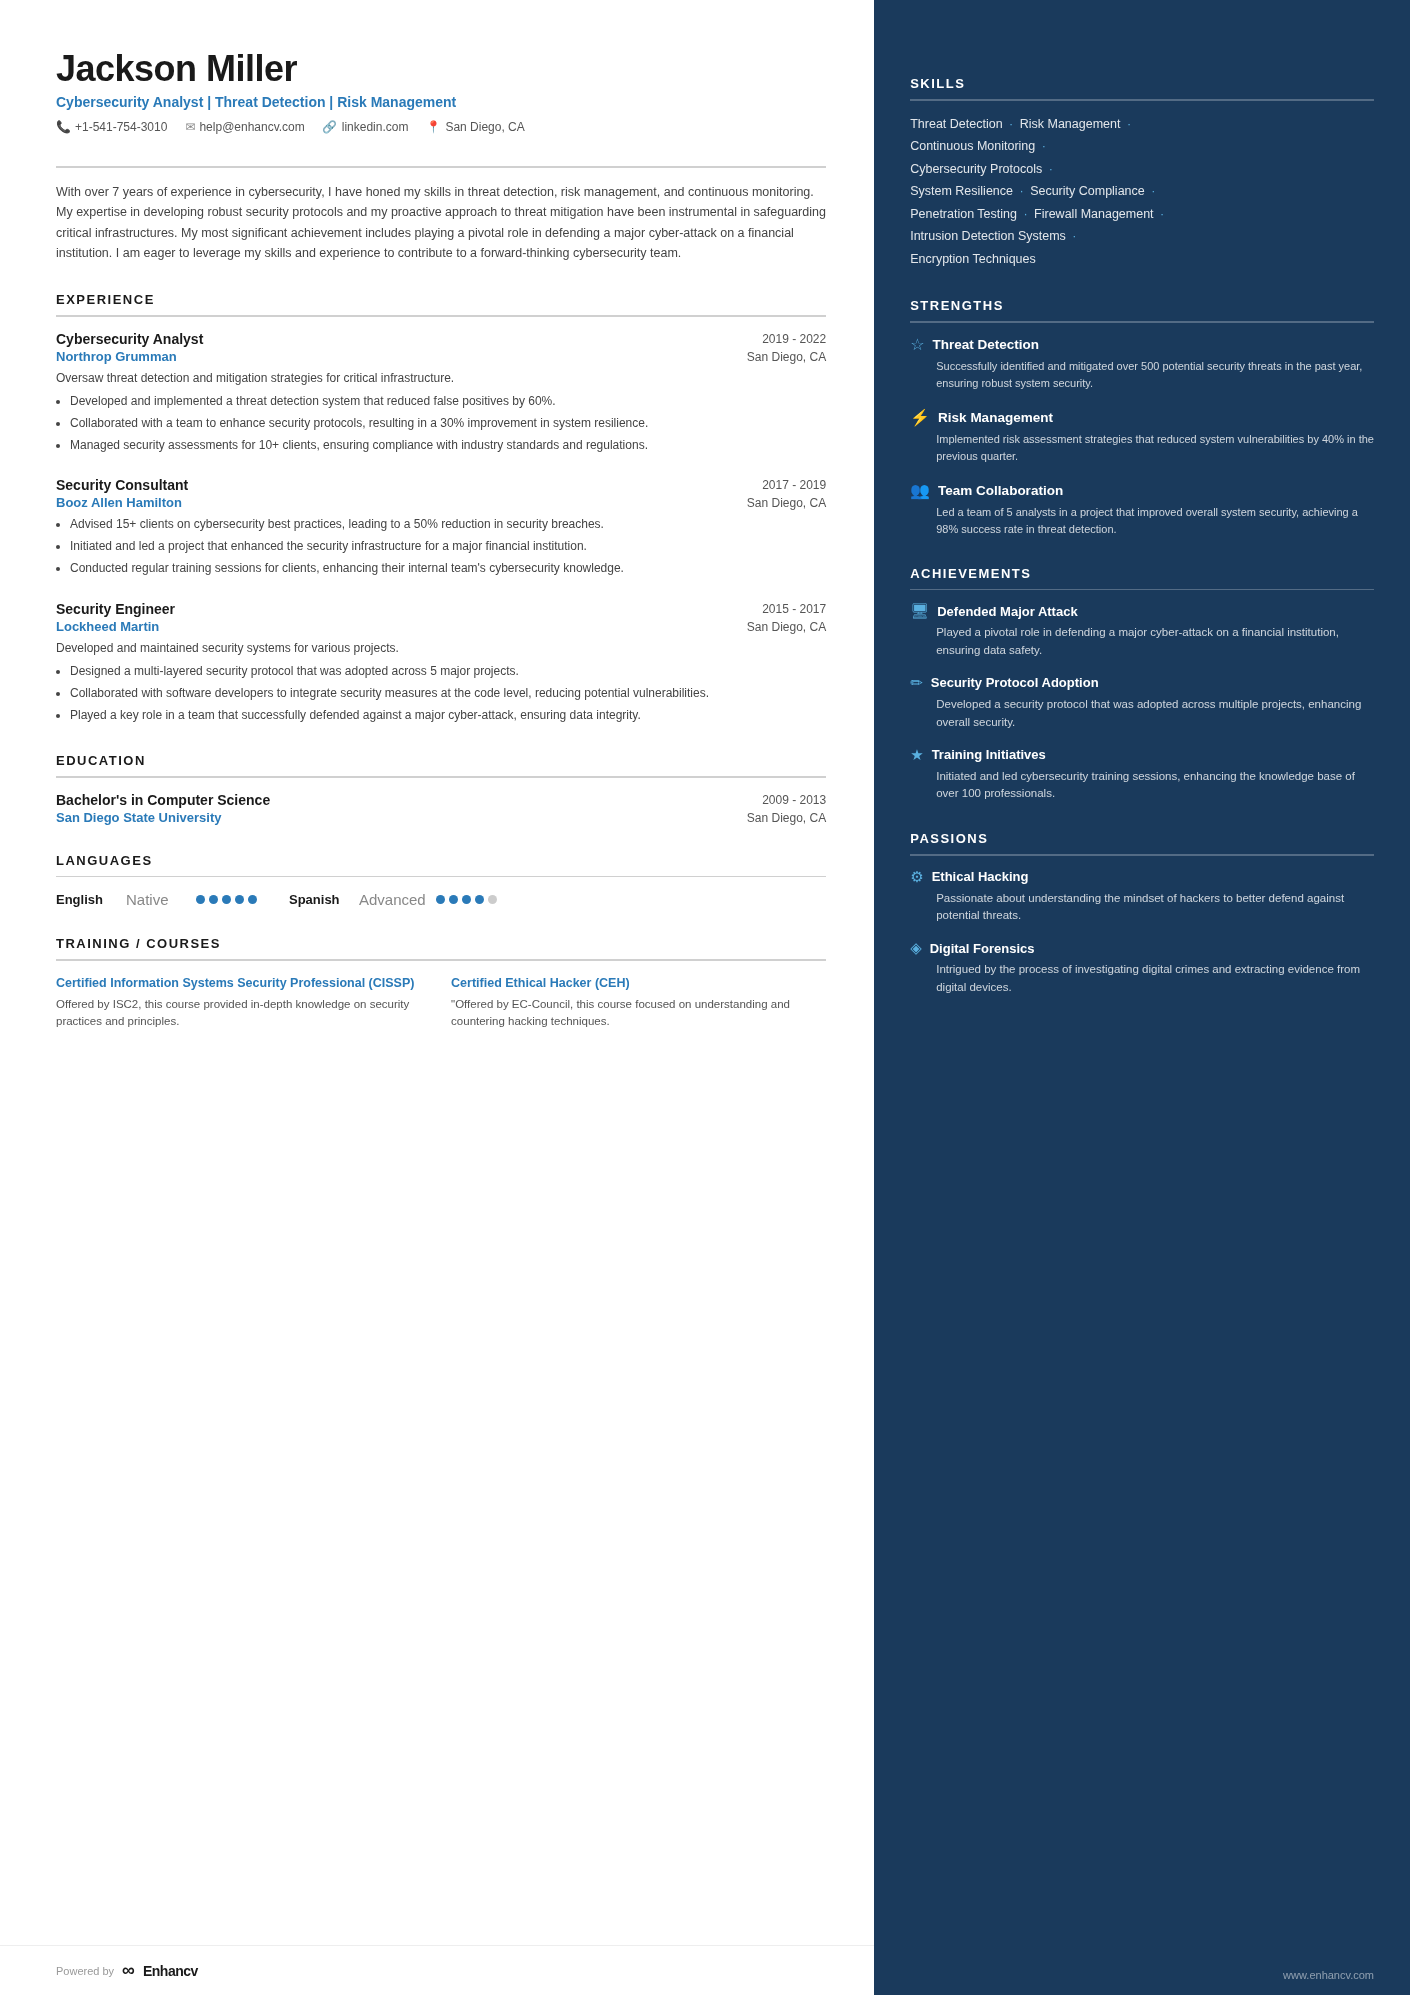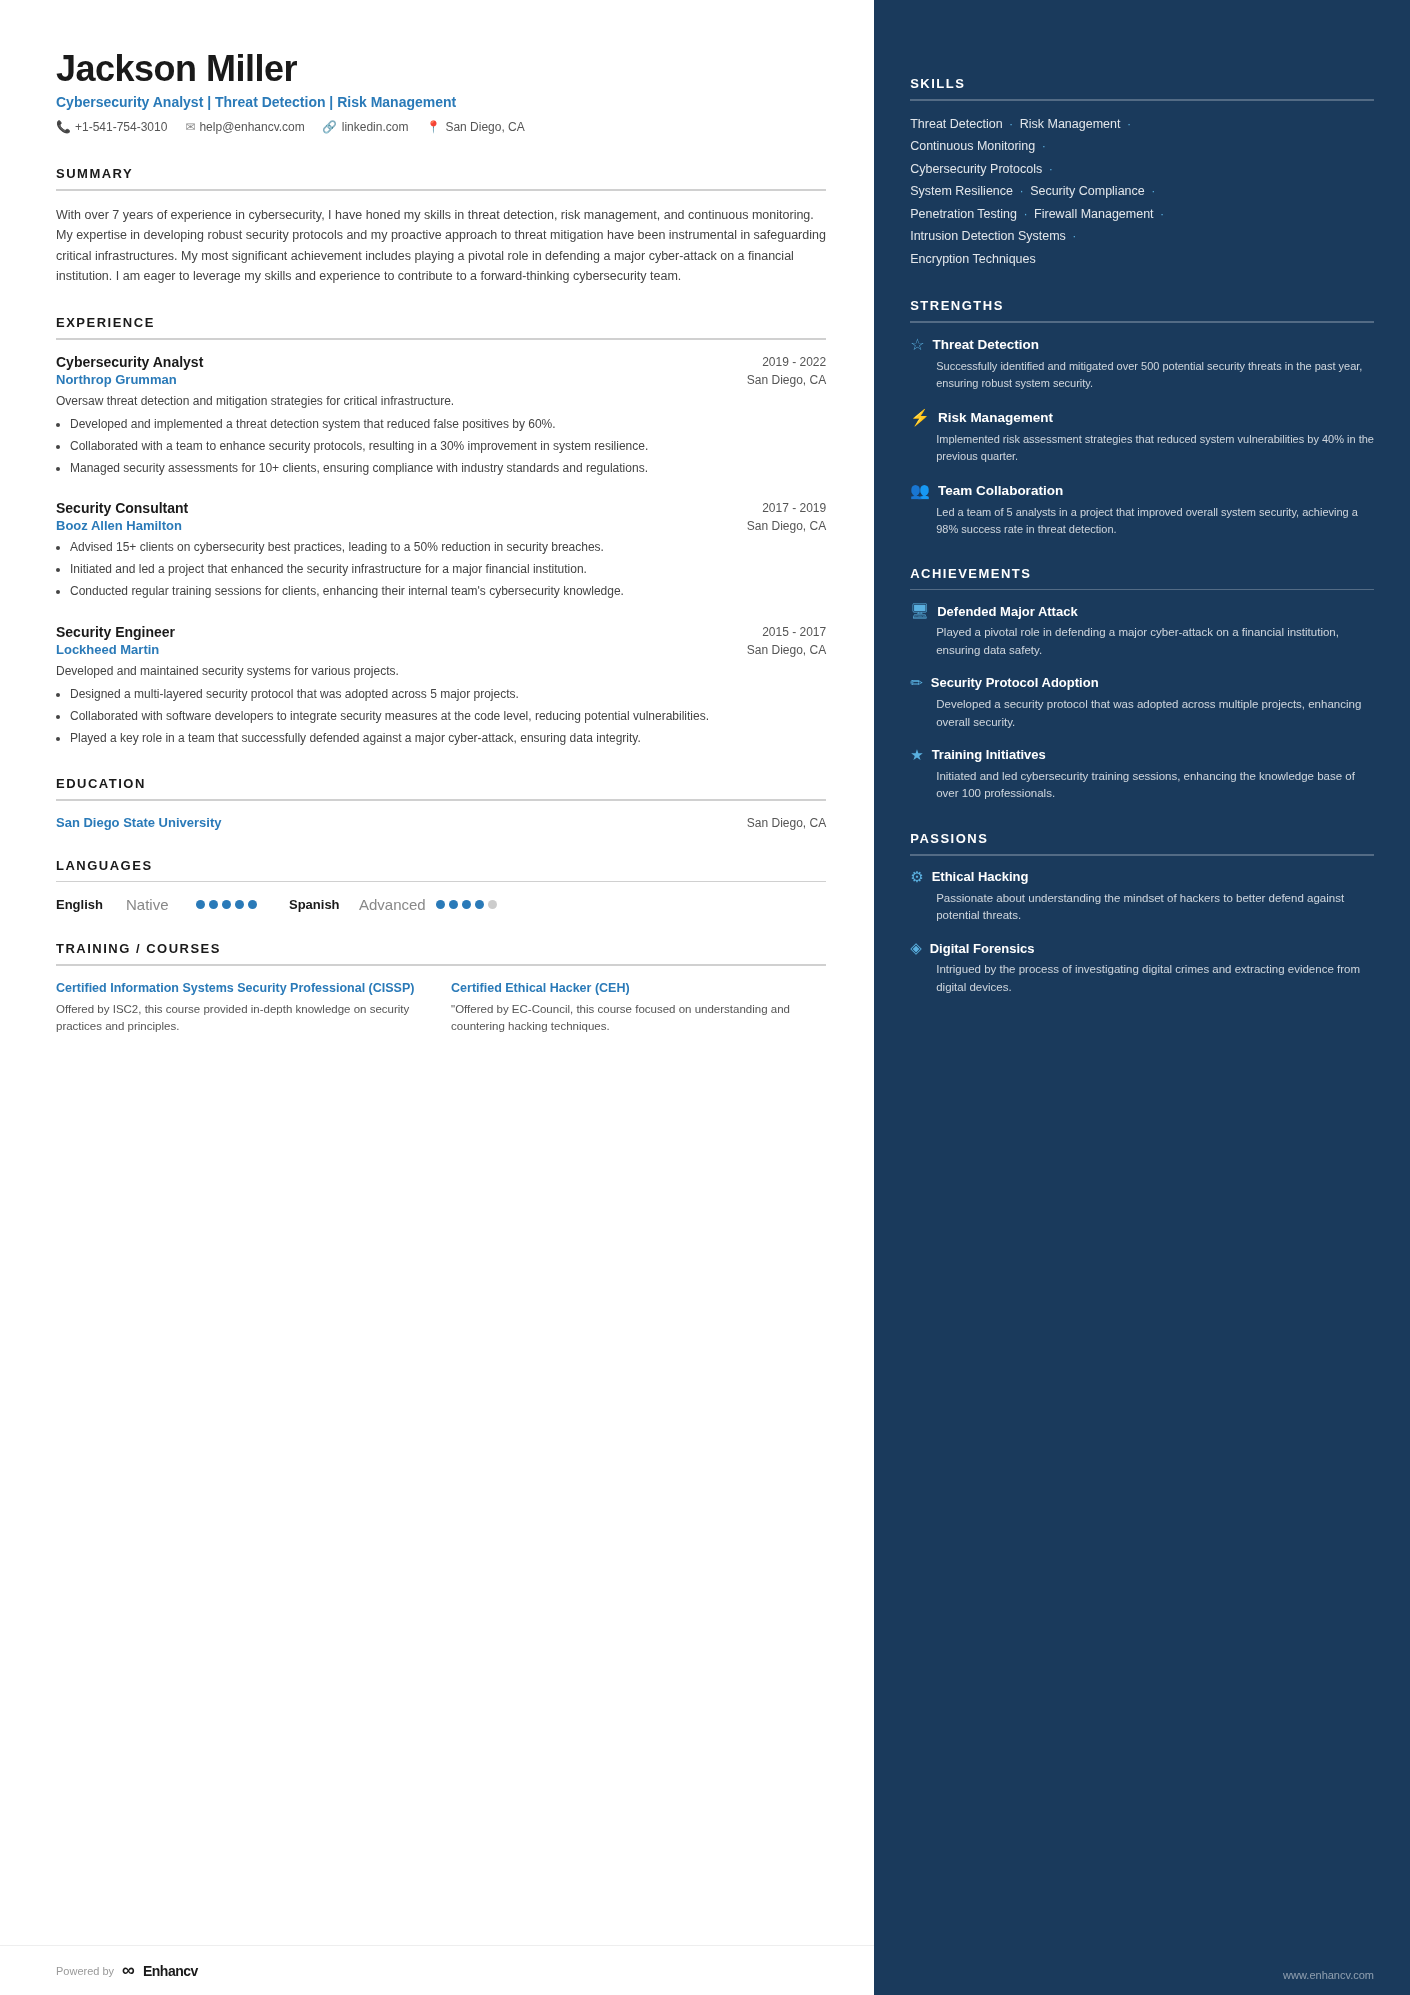--- a/index.html
+++ b/index.html
@@ -358,21 +358,20 @@
       <span class="contact-item">
         <span class="contact-icon">🔗</span>
         <span>linkedin.com</span>
       </span>
       <span class="contact-item">
         <span class="contact-icon">📍</span>
         <span>San Diego, CA</span>
       </span>
     </div>
 
-    <div class="section-title">SUMMARY</div>
     <div class="section-divider"></div>
     <div class="summary-text">With over 7 years of experience in cybersecurity, I have honed my skills in threat detection, risk management, and continuous monitoring. My expertise in developing robust security protocols and my proactive approach to threat mitigation have been instrumental in safeguarding critical infrastructures. My most significant achievement includes playing a pivotal role in defending a major cyber-attack on a financial institution. I am eager to leverage my skills and experience to contribute to a forward-thinking cybersecurity team.</div>
 
     <div class="section-title">EXPERIENCE</div>
     <div class="section-divider"></div>
 
     <div class="exp-block">
       <div class="exp-header">
         <span class="exp-title">Cybersecurity Analyst</span>
         <span class="exp-dates">2019 - 2022</span>
@@ -418,20 +417,24 @@
       <ul class="exp-bullets">
         <li>Designed a multi-layered security protocol that was adopted across 5 major projects.</li>
         <li>Collaborated with software developers to integrate security measures at the code level, reducing potential vulnerabilities.</li>
         <li>Played a key role in a team that successfully defended against a major cyber-attack, ensuring data integrity.</li>
       </ul>
     </div>
 
     <div class="section-title">EDUCATION</div>
     <div class="section-divider"></div>
     <div class="edu-block">
+      <div class="exp-header">
+        <span class="exp-title">Bachelor's in Computer Science</span>
+        <span class="exp-dates">2009 - 2013</span>
+      </div>
       <div class="exp-company-row">
         <span class="exp-company">San Diego State University</span>
         <span class="exp-location">San Diego, CA</span>
       </div>
     </div>
 
     <div class="section-title">LANGUAGES</div>
     <div class="section-divider"></div>
     <div class="lang-row">
 

